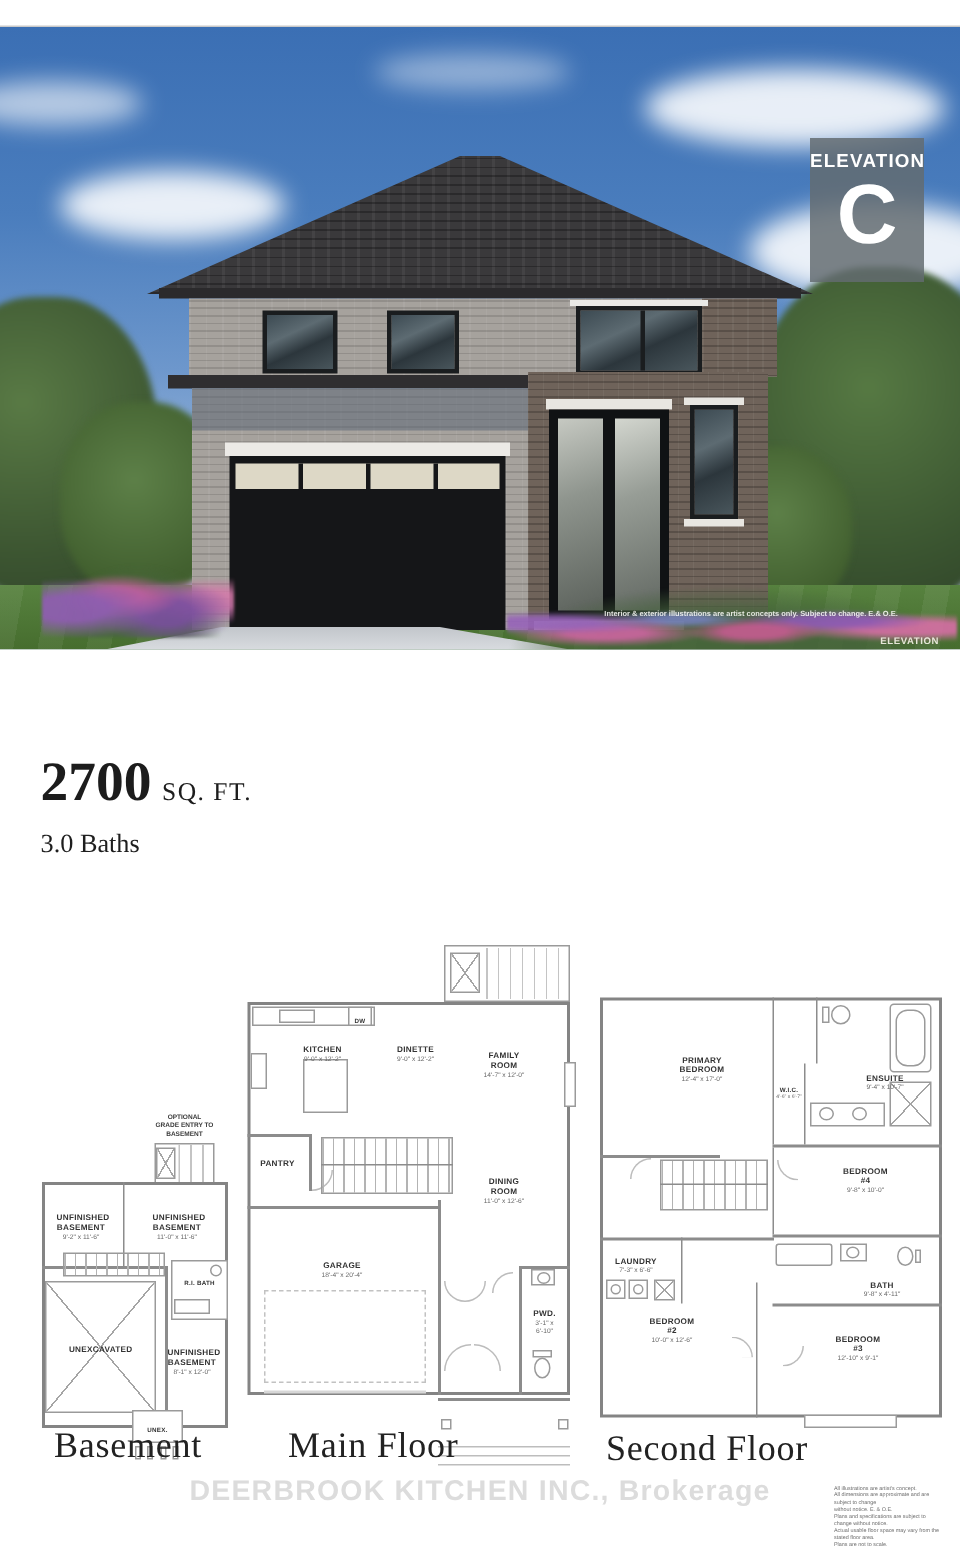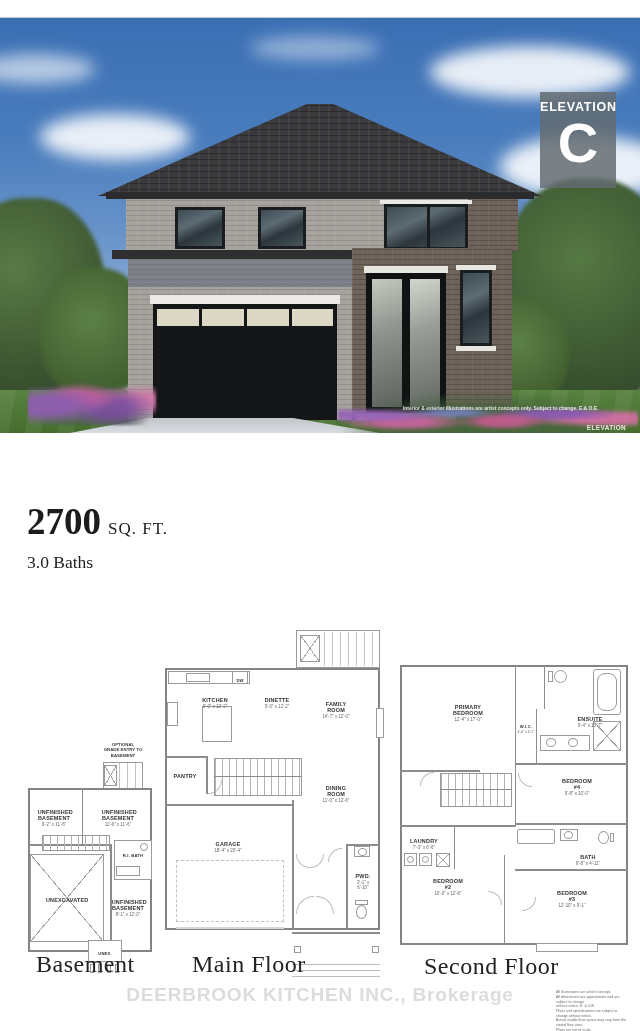--- a/index.html
+++ b/index.html
@@ -362,21 +362,21 @@
 #3</span>
       <span class="rdim">12'-10" x 9'-1"</span>
     </div>
     <div class="arc" style="left:92px;top:246px;transform:rotate(180deg);"></div>
     <div class="arc" style="left:126px;top:252px;transform:rotate(270deg);"></div>
     <div class="box" style="left:140px;top:298px;width:62px;height:9px;"></div>
   </div>
 
   <div class="cap" style="left:36px;top:951px;">Basement</div>
   <div class="cap" style="left:192px;top:951px;">Main Floor</div>
-  <div class="cap" style="left:424px;top:953px;">Second Floor</div>
+  <div class="cap" style="left:404px;top:953px;">Second Floor</div>
 
   <div class="watermark">DEERBROOK KITCHEN INC., Brokerage</div>
   <div class="fineprint">
     <div>All illustrations are artist's concept.</div>
     <div>All dimensions are approximate and are subject to change</div>
     <div>without notice. E. &amp; O.E.</div>
     <div>Plans and specifications are subject to change without notice.</div>
     <div>Actual usable floor space may vary from the stated floor area.</div>
     <div>Plans are not to scale.</div>
   </div>

